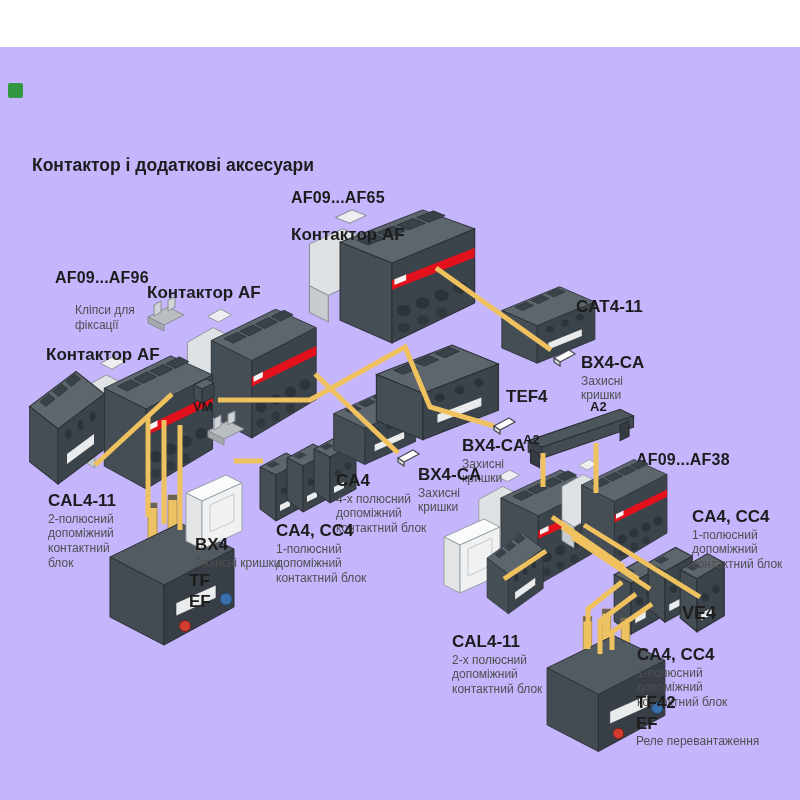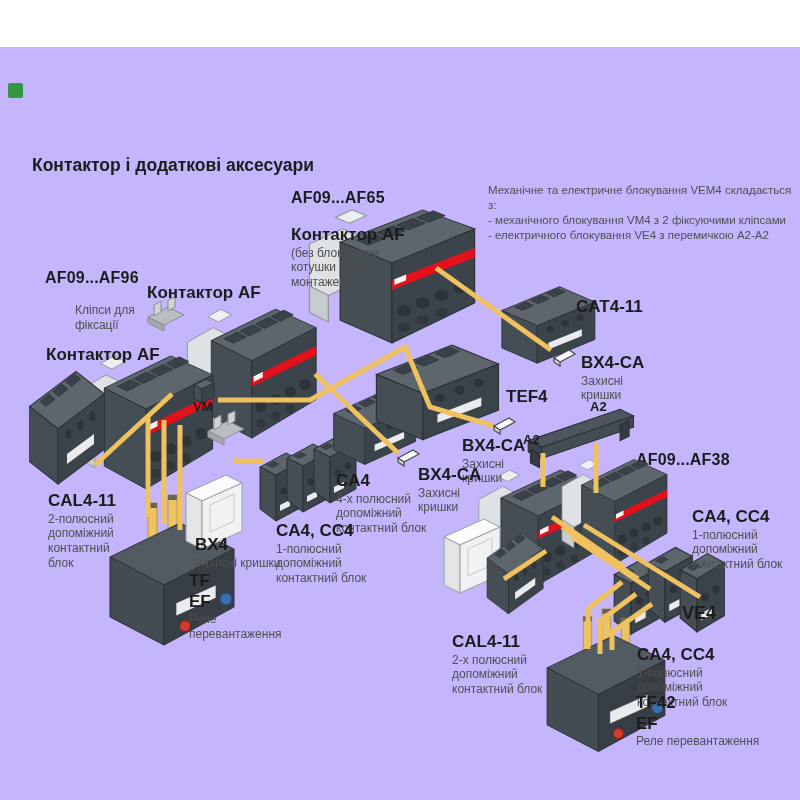--- a/index.html
+++ b/index.html
@@ -205,43 +205,37 @@
         <use href="#g-splate" transform="translate(552,300)"></use>
       </g>
     <g>
         <use href="#g-splate" transform="translate(492,368)"></use>
       </g>
     <g>
         <use href="#g-splate" transform="translate(396,400)"></use>
       </g>
   </svg>
 
-  <div class="hd" style="left:45px;top:222px">AF09...AF96</div>
+  <div class="hd" style="left:55px;top:222px">AF09...AF96</div>
   <div class="hd" style="left:291px;top:142px">AF09...AF65</div>
   <div class="hd" style="left:636px;top:404px">AF09...AF38</div>
 
-  <div class="note">Механічне та електричне блокування VEM4 складається з:
-- механічного блокування VM4 з 2 фіксуючими кліпсами
-- електричного блокування VE4 з перемичкою A2-A2</div>
 
   <div class="lbl" style="left:75px;top:256px;width:95px">
     <span>Кліпси для
 фіксації</span>
   </div>
   <div class="lbl" style="left:147px;top:236px">
     <b>Контактор AF</b>
   </div>
   <div class="lbl" style="left:46px;top:298px">
     <b>Контактор AF</b>
   </div>
   <div class="lbl" style="left:291px;top:178px;width:130px">
     <b>Контактор AF</b>
-    <span>(без блоку клем
-котушки з верхнім
-монтажем)</span>
   </div>
   <div class="lbl" style="left:576px;top:250px;width:200px">
     <b>CAT4-11</b>
   </div>
   <div class="lbl" style="left:581px;top:306px">
     <b>BX4-CA</b>
     <span>Захисні
 кришки</span>
   </div>
   <div class="lbl" style="left:506px;top:340px;width:110px">
@@ -259,22 +253,20 @@
 контактний
 блок</span>
   </div>
   <div class="lbl" style="left:195px;top:488px;width:110px">
     <b>BX4</b>
     <span>Захисні кришки</span>
   </div>
   <div class="lbl" style="left:189px;top:524px;width:120px">
     <b>TF
 EF</b>
-    <span>Реле
-перевантаження</span>
   </div>
   <div class="lbl" style="left:336px;top:424px;width:120px">
     <b>CA4</b>
     <span>4-х полюсний
 допоміжний
 контактний блок</span>
   </div>
   <div class="lbl" style="left:462px;top:389px">
     <b>BX4-CA</b>
     <span>Захисні

